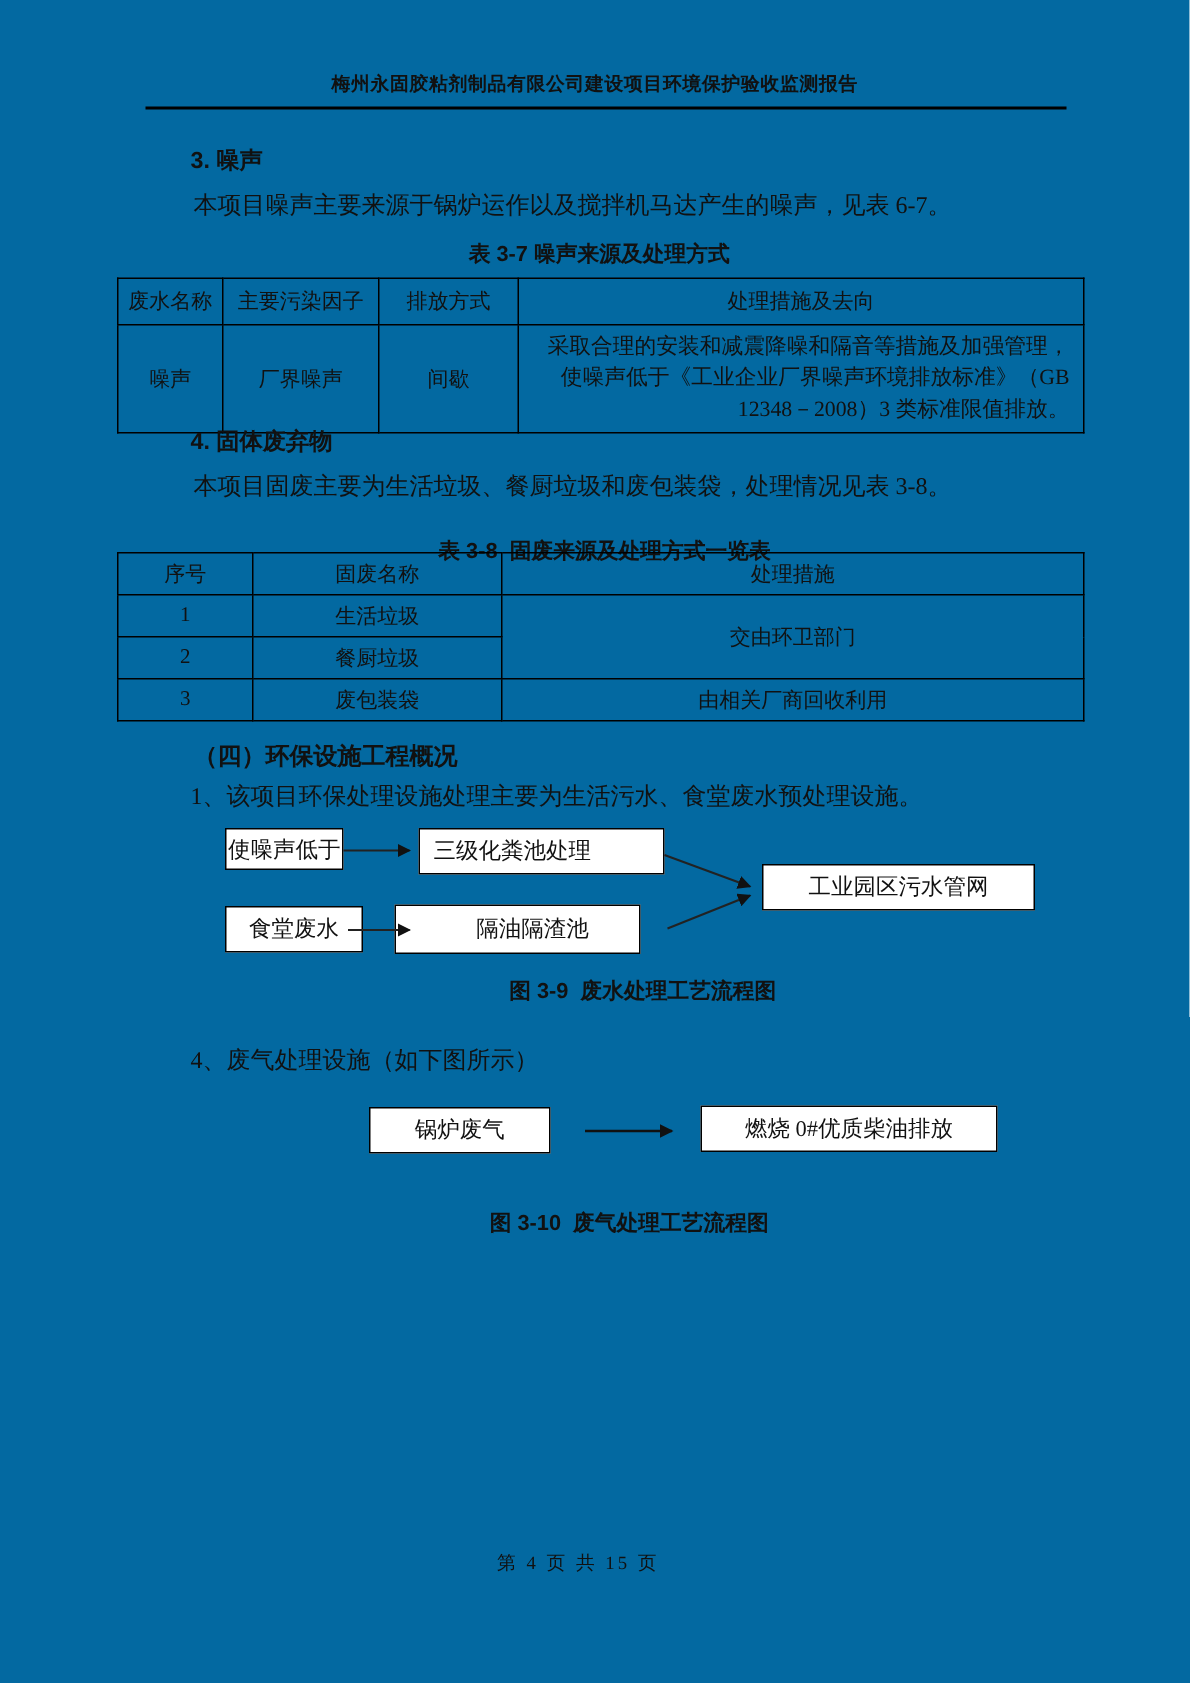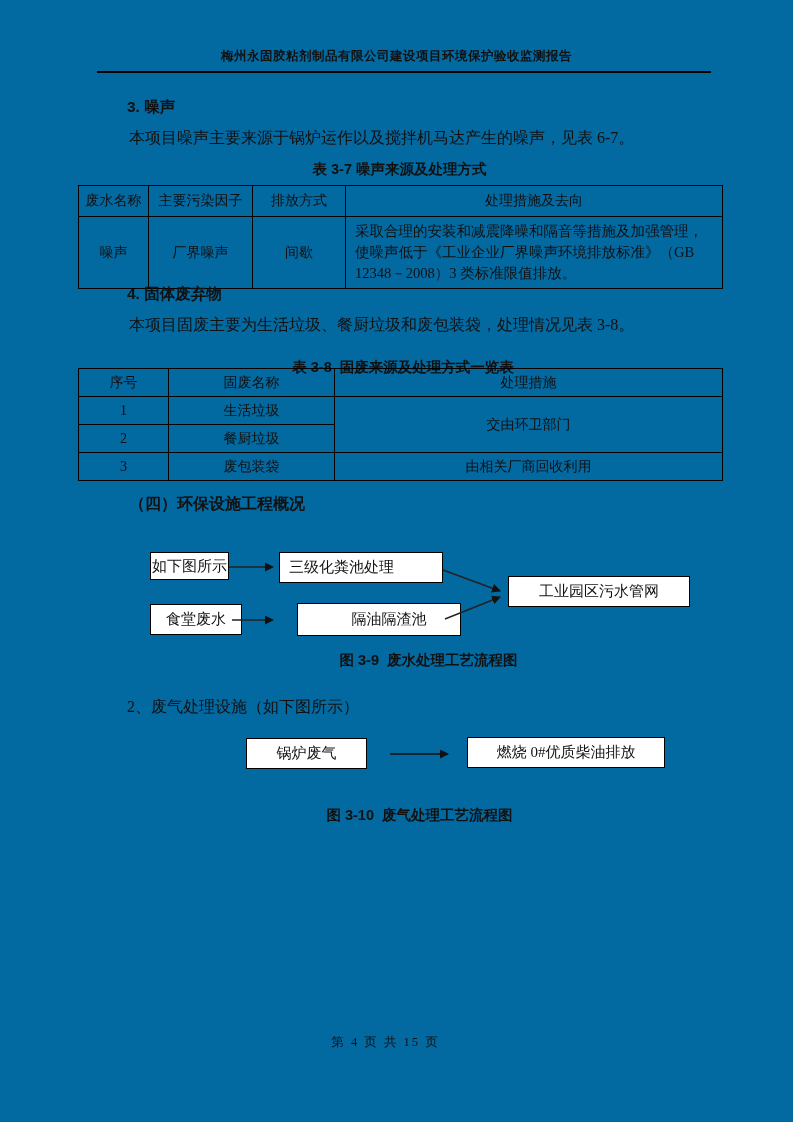--- a/index.html
+++ b/index.html
@@ -26,21 +26,21 @@
   .cap39{top:651px;padding-left:64px;box-sizing:border-box;}
   .cap310{top:806px;padding-left:46px;box-sizing:border-box;}
   table{border-collapse:collapse;table-layout:fixed;font-size:14px;color:#111;}
   .t37{top:185px;left:78px;width:644px;}
   .t38{top:368px;left:78px;width:644px;padding-left:44px;}
   td,th{border:1px solid #000;font-weight:normal;text-align:center;vertical-align:middle;
         padding:2px 4px;white-space:pre-wrap;}
   table{border:1.6px solid #000;}
   .t37 .hrow td{height:26px;margin-left:18px;}
   .t37 .drow td{height:60px;}
-  .t37 .measure{text-align:left;padding:4px 9px;line-height:21px;font-size:14.5px;}
+  .t37 .measure{text-align:right;padding:4px 9px;line-height:21px;font-size:14.5px;}
   .t38 td{height:23px;}
   .fbox{position:absolute;border:1.4px solid #000;background:#fff;display:flex;align-items:center;
         justify-content:center;font-size:15px;box-sizing:border-box;white-space:pre-wrap;}
   .fbox.left{justify-content:flex-start;padding-left:9px;}
   .arrows{top:0;left:0;width:793px;height:1122px;pointer-events:none;}
   .footer{top:1034px;left:0;width:771px;text-align:center;font-size:12.5px;letter-spacing:2px;white-space:pre-wrap;}
 </style>
 </head>
 <body>
 
@@ -103,29 +103,30 @@
     </tr>
     <tr>
       <td>3</td>
       <td>废包装袋</td>
       <td>由相关厂商回收利用</td>
     </tr>
   </tbody>
     </table>
 
   <div class="abs h-num h-env">（四）环保设施工程概况</div>
+  <div class="abs num-item item1">1、该项目环保处理设施处理主要为生活污水、食堂废水预处理设施。</div>
 
-  <div class="fbox" style="left:150px;top:552px;width:79px;height:28px;">如下图所示</div>
+  <div class="fbox" style="left:150px;top:552px;width:79px;height:28px;">使噪声低于</div>
   <div class="fbox left" style="left:279px;top:552px;width:164px;height:31px;">三级化粪池处理</div>
   <div class="fbox" style="left:150px;top:604px;width:92px;height:31px;">食堂废水</div>
-  <div class="fbox" style="left:297px;top:603px;width:164px;height:33px;padding-left:20px;">隔油隔渣池</div>
+  <div class="fbox" style="left:263px;top:603px;width:164px;height:33px;padding-left:20px;">隔油隔渣池</div>
   <div class="fbox" style="left:508px;top:576px;width:182px;height:31px;">工业园区污水管网</div>
   <div class="abs caption cap39">图 3-9  废水处理工艺流程图</div>
 
-  <div class="abs num-item item2">2、废气处理设施（如下图所示）</div>
+  <div class="abs num-item item2">4、废气处理设施（如下图所示）</div>
 
   <div class="fbox" style="left:246px;top:738px;width:121px;height:31px;">锅炉废气</div>
   <div class="fbox" style="left:467px;top:737px;width:198px;height:31px;">燃烧 0#优质柴油排放</div>
   <div class="abs caption cap310">图 3-10  废气处理工艺流程图</div>
 
   <svg class="abs arrows" viewBox="0 0 793 1122" xmlns="http://www.w3.org/2000/svg">
     <defs>
       <marker id="ah" markerUnits="userSpaceOnUse" markerWidth="9" markerHeight="9" refX="8" refY="4.5" orient="auto">
         <path d="M0,0 L9,4.5 L0,9 Z" fill="#111"></path>
       </marker>

